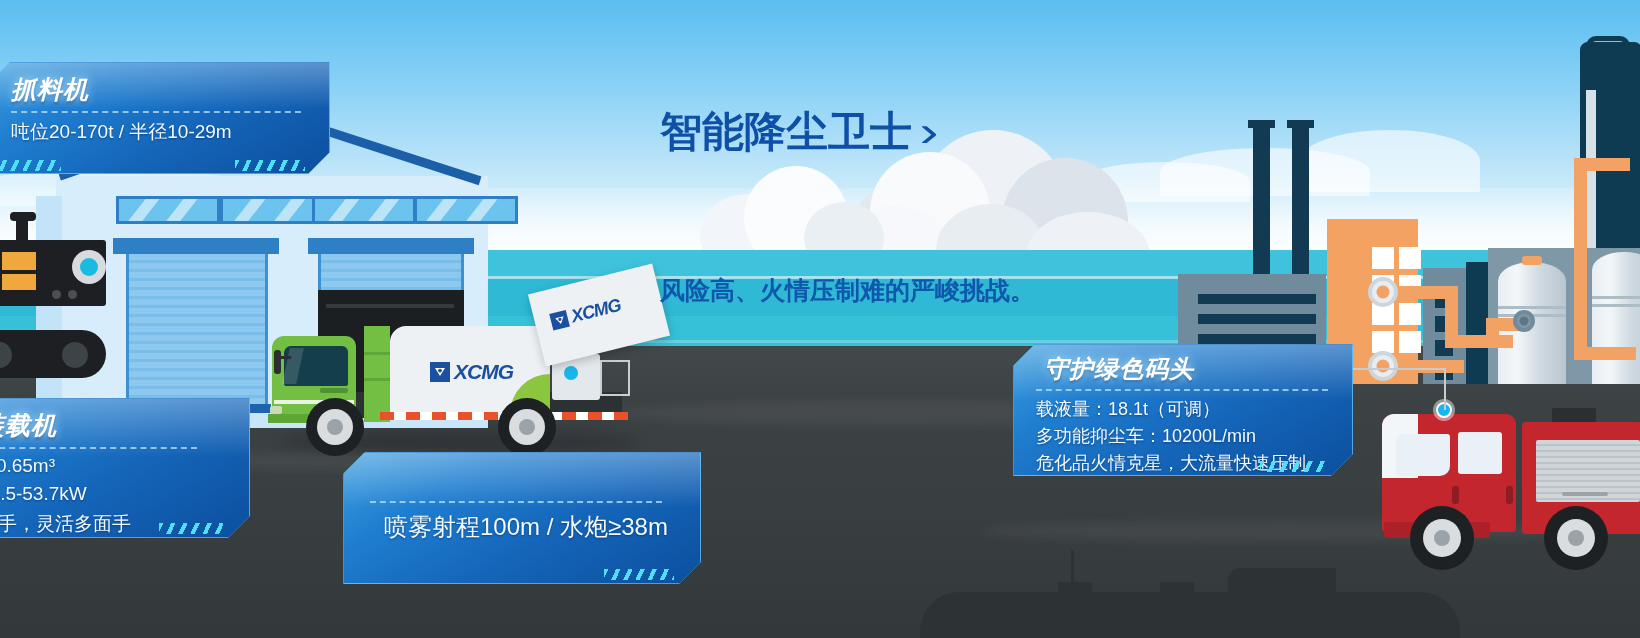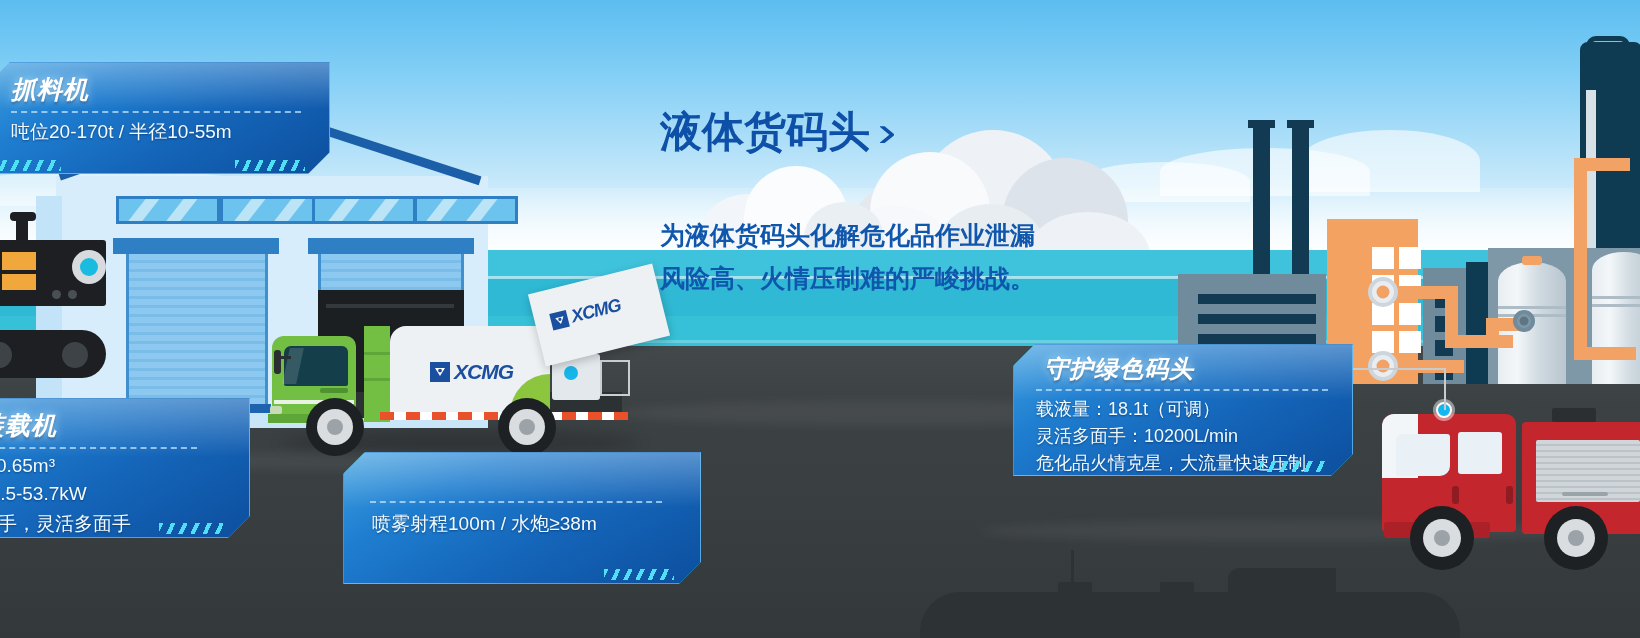--- a/index.html
+++ b/index.html
@@ -361,58 +361,57 @@
           <b style="width:16px;height:16px;"></b>
         </i>
     </div>
 
     <div class="hotspot" style="left:60px;top:2px;width:16px;height:16px;"></div>
   </div>
   <div class="leader" style="left:1444px;top:368px;height:42px;"></div>
   <div class="leader-h" style="left:1344px;top:368px;width:102px;"></div>
 
   <div class="hero-title" style="left:660px;top:104px;font-size:42px;">
-    <span>液体货码头</span><span class="hero-arrow">›</span>
-  </div>
-  <div class="hero-line" style="left:660px;top:219px;font-size:25px;">为液体货码头化解危化品作业泄漏</div>
-  <div class="hero-line" style="left:660px;top:262px;font-size:25px;">风险高、火情压制难的严峻挑战。</div>
+    <span>智能降尘卫士</span><span class="hero-arrow">›</span>
+  </div>
+  <div class="hero-line" style="left:660px;top:274px;font-size:25px;">风险高、火情压制难的严峻挑战。</div>
 
   <div class="card shine" style="left:-12px;top:62px;width:342px;height:112px;">
     <div class="card-title" style="position:absolute;left:22px;top:10px;font-size:25px;">抓料机</div>
     <div class="card-div" style="position:absolute;left:22px;top:48px;width:290px;"></div>
-    <div class="card-line" style="position:absolute;left:22px;top:56px;font-size:19px;">吨位20-170t / 半径10-55m</div>
+    <div class="card-line" style="position:absolute;left:22px;top:56px;font-size:19px;">吨位20-170t / 半径10-29m</div>
     <div class="corner-tl"></div>
     <div class="stripes" style="left:2px;bottom:2px;width:70px;"></div>
     <div class="stripes" style="right:24px;bottom:2px;width:70px;"></div>
     <div class="corner-br"></div>
   </div>
 
   <div class="card shine" style="left:-116px;top:398px;width:366px;height:140px;">
     <div class="card-title" style="position:absolute;left:94px;top:10px;font-size:25px;">装载机</div>
     <div class="card-div" style="position:absolute;left:94px;top:48px;width:218px;"></div>
     <div class="card-line" style="position:absolute;left:94px;top:56px;font-size:19px;">5-0.65m³</div>
     <div class="card-line" style="position:absolute;left:94px;top:84px;font-size:19px;">  35.5-53.7kW</div>
     <div class="card-line" style="position:absolute;left:94px;top:112px;font-size:19px;">能手，灵活多面手</div>
 
     <div class="stripes" style="right:26px;bottom:3px;width:64px;"></div>
     <div class="corner-br"></div>
   </div>
 
   <div class="card shine" style="left:343px;top:452px;width:358px;height:132px;">
     <div class="card-div" style="position:absolute;left:26px;top:48px;width:292px;"></div>
-    <div class="card-line" style="position:absolute;left:28px;top:58px;font-size:19px;">喷雾射程100m / 水炮≥38m</div>
+    <div class="card-line" style="position:absolute;left:40px;top:58px;font-size:24px;">喷雾射程100m / 水炮≥38m</div>
     <div class="corner-tl"></div>
     <div class="stripes" style="right:26px;bottom:3px;width:70px;"></div>
     <div class="corner-br"></div>
   </div>
 
   <div class="card shine" style="left:1013px;top:344px;width:340px;height:132px;">
     <div class="card-title" style="position:absolute;left:30px;top:8px;font-size:24px;">守护绿色码头</div>
     <div class="card-div" style="position:absolute;left:22px;top:44px;width:292px;"></div>
     <div class="card-line" style="position:absolute;left:22px;top:52px;font-size:18px;">载液量：18.1t（可调）</div>
-    <div class="card-line" style="position:absolute;left:22px;top:79px;font-size:18px;">灵活多面手：10200L/min</div>
+    <div class="card-line" style="position:absolute;left:22px;top:79px;font-size:18px;">多功能抑尘车：10200L/min</div>
     <div class="card-line" style="position:absolute;left:22px;top:106px;font-size:18px;">危化品火情克星，大流量快速压制</div>
     <div class="corner-tl"></div>
     <div class="stripes" style="right:24px;bottom:3px;width:68px;"></div>
     <div class="corner-br"></div>
   </div>
 
 </div>
 
 </body></html>

